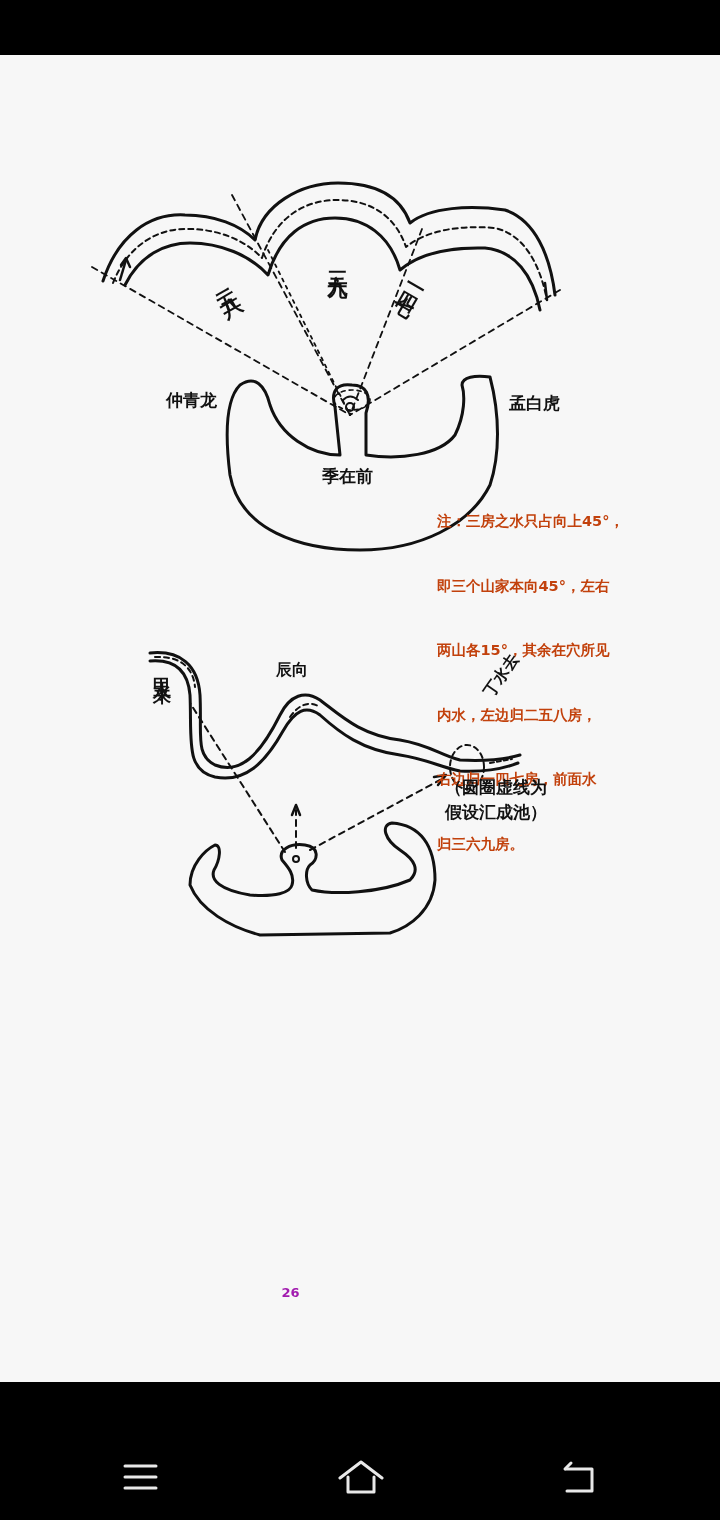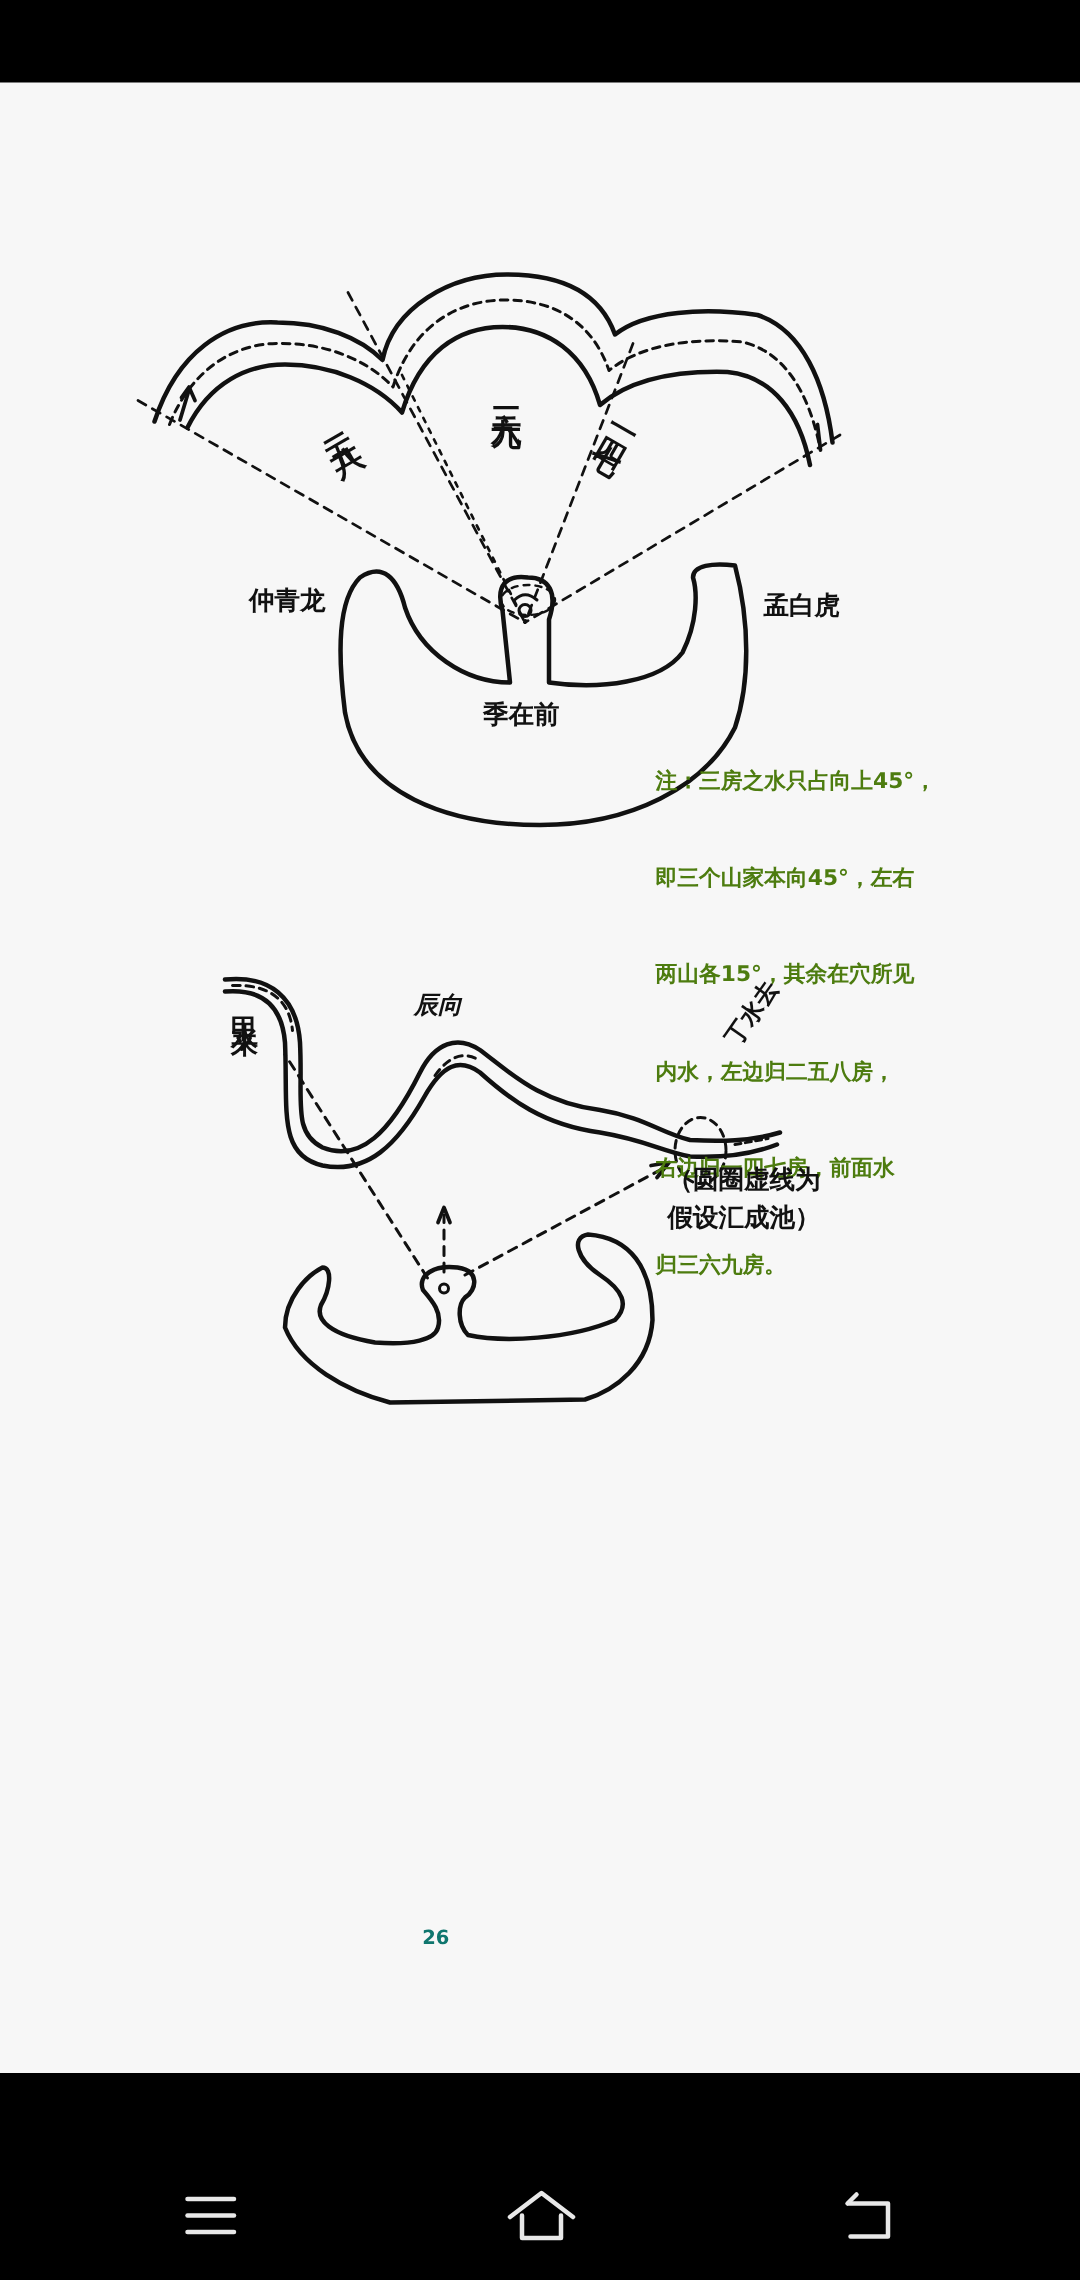--- a/index.html
+++ b/index.html
@@ -3,22 +3,22 @@
 <meta charset="utf-8">
 <style>
   html, body { margin:0; padding:0; }
   body { width:720px; height:1520px; background:#000; position:relative; overflow:hidden;
          font-family:"DejaVu Sans", sans-serif; }
   .status-bar { position:absolute; left:0; top:0; width:720px; height:55px; background:#000; }
   .page { position:absolute; left:0; top:55px; width:720px; height:1327px; background:#f7f7f7; }
   .diagram { position:absolute; left:0; top:0; width:720px; height:1327px; }
   .lbl { position:absolute; font-weight:bold; color:#111; white-space:nowrap; }
   .vlbl { position:absolute; font-weight:bold; color:#111; writing-mode:vertical-rl; letter-spacing:4px; font-size:20px; }
-  .note { position:absolute; font-weight:bold; color:#4d7c0f; font-size:14.5px; line-height:21.5px; white-space:pre; }
-  .page-number { position:absolute; left:0; width:581px; top:1230px; text-align:center; font-size:13px; font-weight:bold; color:#0f766e; }
+  .note { position:absolute; font-weight:bold; color:#c2410c; font-size:14.5px; line-height:21.5px; white-space:pre; }
+  .page-number { position:absolute; left:0; width:581px; top:1230px; text-align:center; font-size:13px; font-weight:bold; color:#a21caf; }
   .nav-bar { position:absolute; left:0; top:1382px; width:720px; height:138px; background:#000; }
   .nav-btn { position:absolute; top:78px; width:40px; height:40px; }
 </style>
 </head>
 <body>
 
 <div class="status-bar"></div>
 
 <div class="page">
   <svg class="diagram" viewBox="0 0 720 1327" width="720" height="1327">
@@ -80,21 +80,21 @@
   <div class="note" style="left:437px; top:413px;">
     <div>注：三房之水只占向上45°，</div>
     <div>即三个山家本向45°，左右</div>
     <div>两山各15°，其余在穴所见</div>
     <div>内水，左边归二五八房，</div>
     <div>右边归一四七房，前面水</div>
     <div>归三六九房。</div>
   </div>
 
   <div class="vlbl" style="left:150px; top:608px; font-size:18px;">甲水来</div>
-  <div class="lbl" style="left:276px; top:605px; font-size:16px;font-style:italic;">辰向</div>
+  <div class="lbl" style="left:276px; top:605px; font-size:16px;">辰向</div>
   <div class="lbl" style="left:488px; top:630px; font-size:16px; transform:rotate(-55deg); transform-origin:left center;">丁水去</div>
 
   <div class="lbl" style="left:445px; top:720px; font-size:17px; line-height:25px;">
     <div>（圆圈虚线为</div>
     <div>假设汇成池）</div>
   </div>
 
 
 
   <div class="page-number">26</div>

